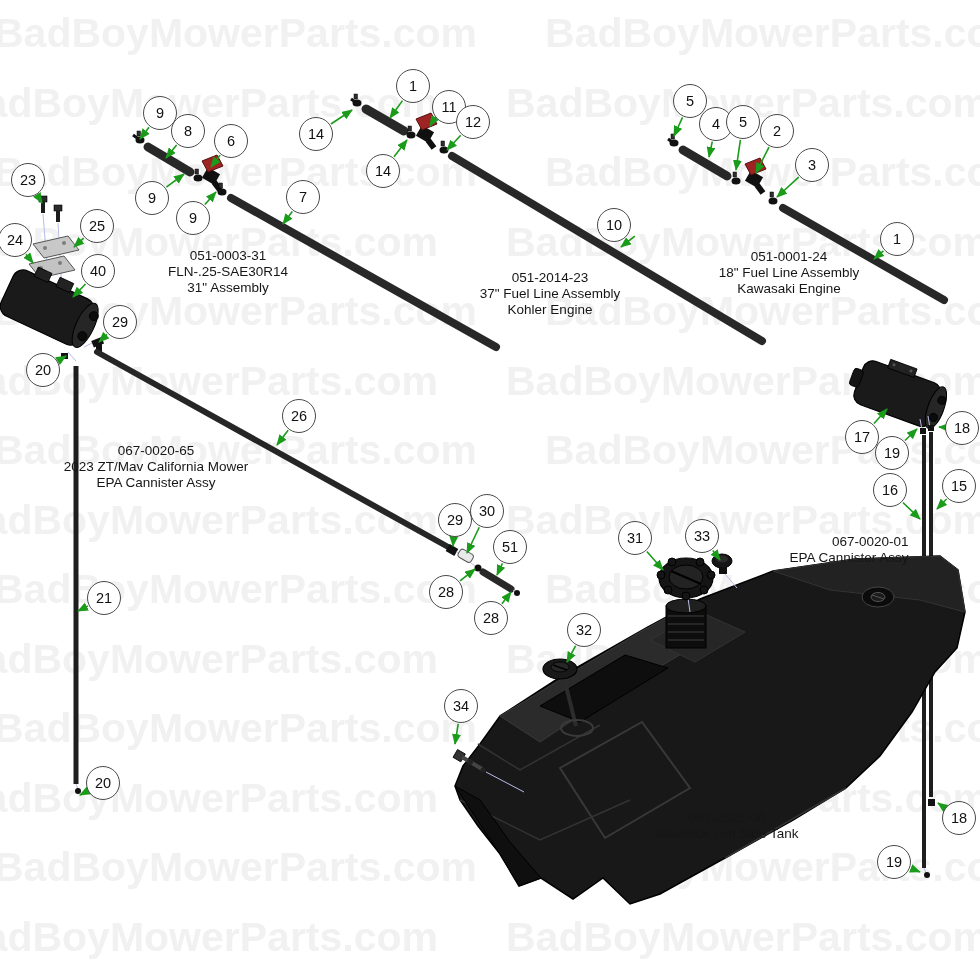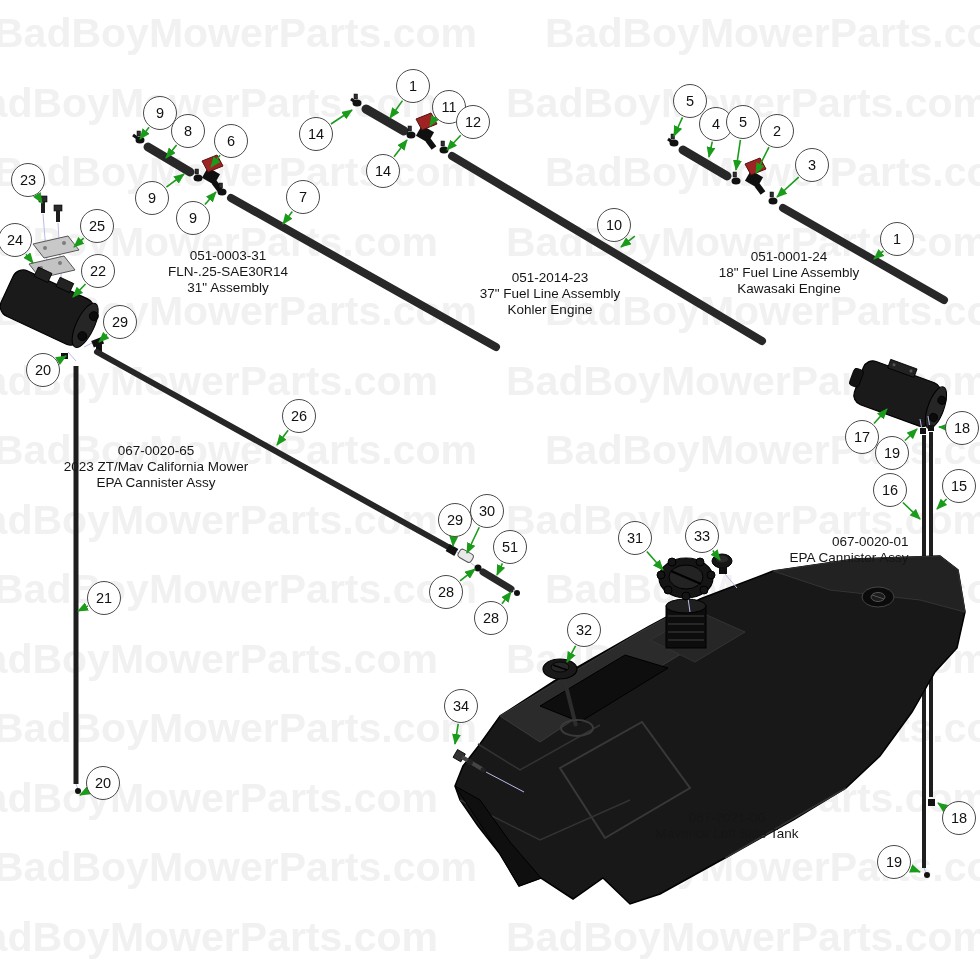--- a/index.html
+++ b/index.html
@@ -301,21 +301,21 @@
 
   <div id="callouts">
       <div class="callout" style="left: 143px; top: 96px; border-color: rgb(74, 74, 74);">9</div>
       <div class="callout" style="left: 171px; top: 114px; border-color: rgb(74, 74, 74);">8</div>
       <div class="callout" style="left: 214px; top: 124px; border-color: rgb(74, 74, 74);">6</div>
       <div class="callout" style="left: 11px; top: 163px; border-color: rgb(74, 74, 74);">23</div>
       <div class="callout" style="left: 135px; top: 181px; border-color: rgb(74, 74, 74);">9</div>
       <div class="callout" style="left: 176px; top: 201px; border-color: rgb(74, 74, 74);">9</div>
       <div class="callout" style="left: -2px; top: 223px; border-color: rgb(74, 74, 74);">24</div>
       <div class="callout" style="left: 80px; top: 209px; border-color: rgb(74, 74, 74);">25</div>
-      <div class="callout" style="left: 81px; top: 254px; border-color: rgb(74, 74, 74);">22</div>
+      <div class="callout" style="left: 81px; top: 254px; border-color: rgb(74, 74, 74);">40</div>
       <div class="callout" style="left: 286px; top: 180px; border-color: rgb(74, 74, 74);">7</div>
       <div class="callout" style="left: 103px; top: 305px; border-color: rgb(74, 74, 74);">29</div>
       <div class="callout" style="left: 26px; top: 353px; border-color: rgb(74, 74, 74);">20</div>
       <div class="callout" style="left: 396px; top: 69px; border-color: rgb(74, 74, 74);">1</div>
       <div class="callout" style="left: 432px; top: 90px; border-color: rgb(74, 74, 74);">11</div>
       <div class="callout" style="left: 299px; top: 117px; border-color: rgb(74, 74, 74);">14</div>
       <div class="callout" style="left: 456px; top: 105px; border-color: rgb(74, 74, 74);">12</div>
       <div class="callout" style="left: 366px; top: 154px; border-color: rgb(74, 74, 74);">14</div>
       <div class="callout" style="left: 597px; top: 208px; border-color: rgb(74, 74, 74);">10</div>
       <div class="callout" style="left: 673px; top: 84px; border-color: rgb(74, 74, 74);">5</div>

